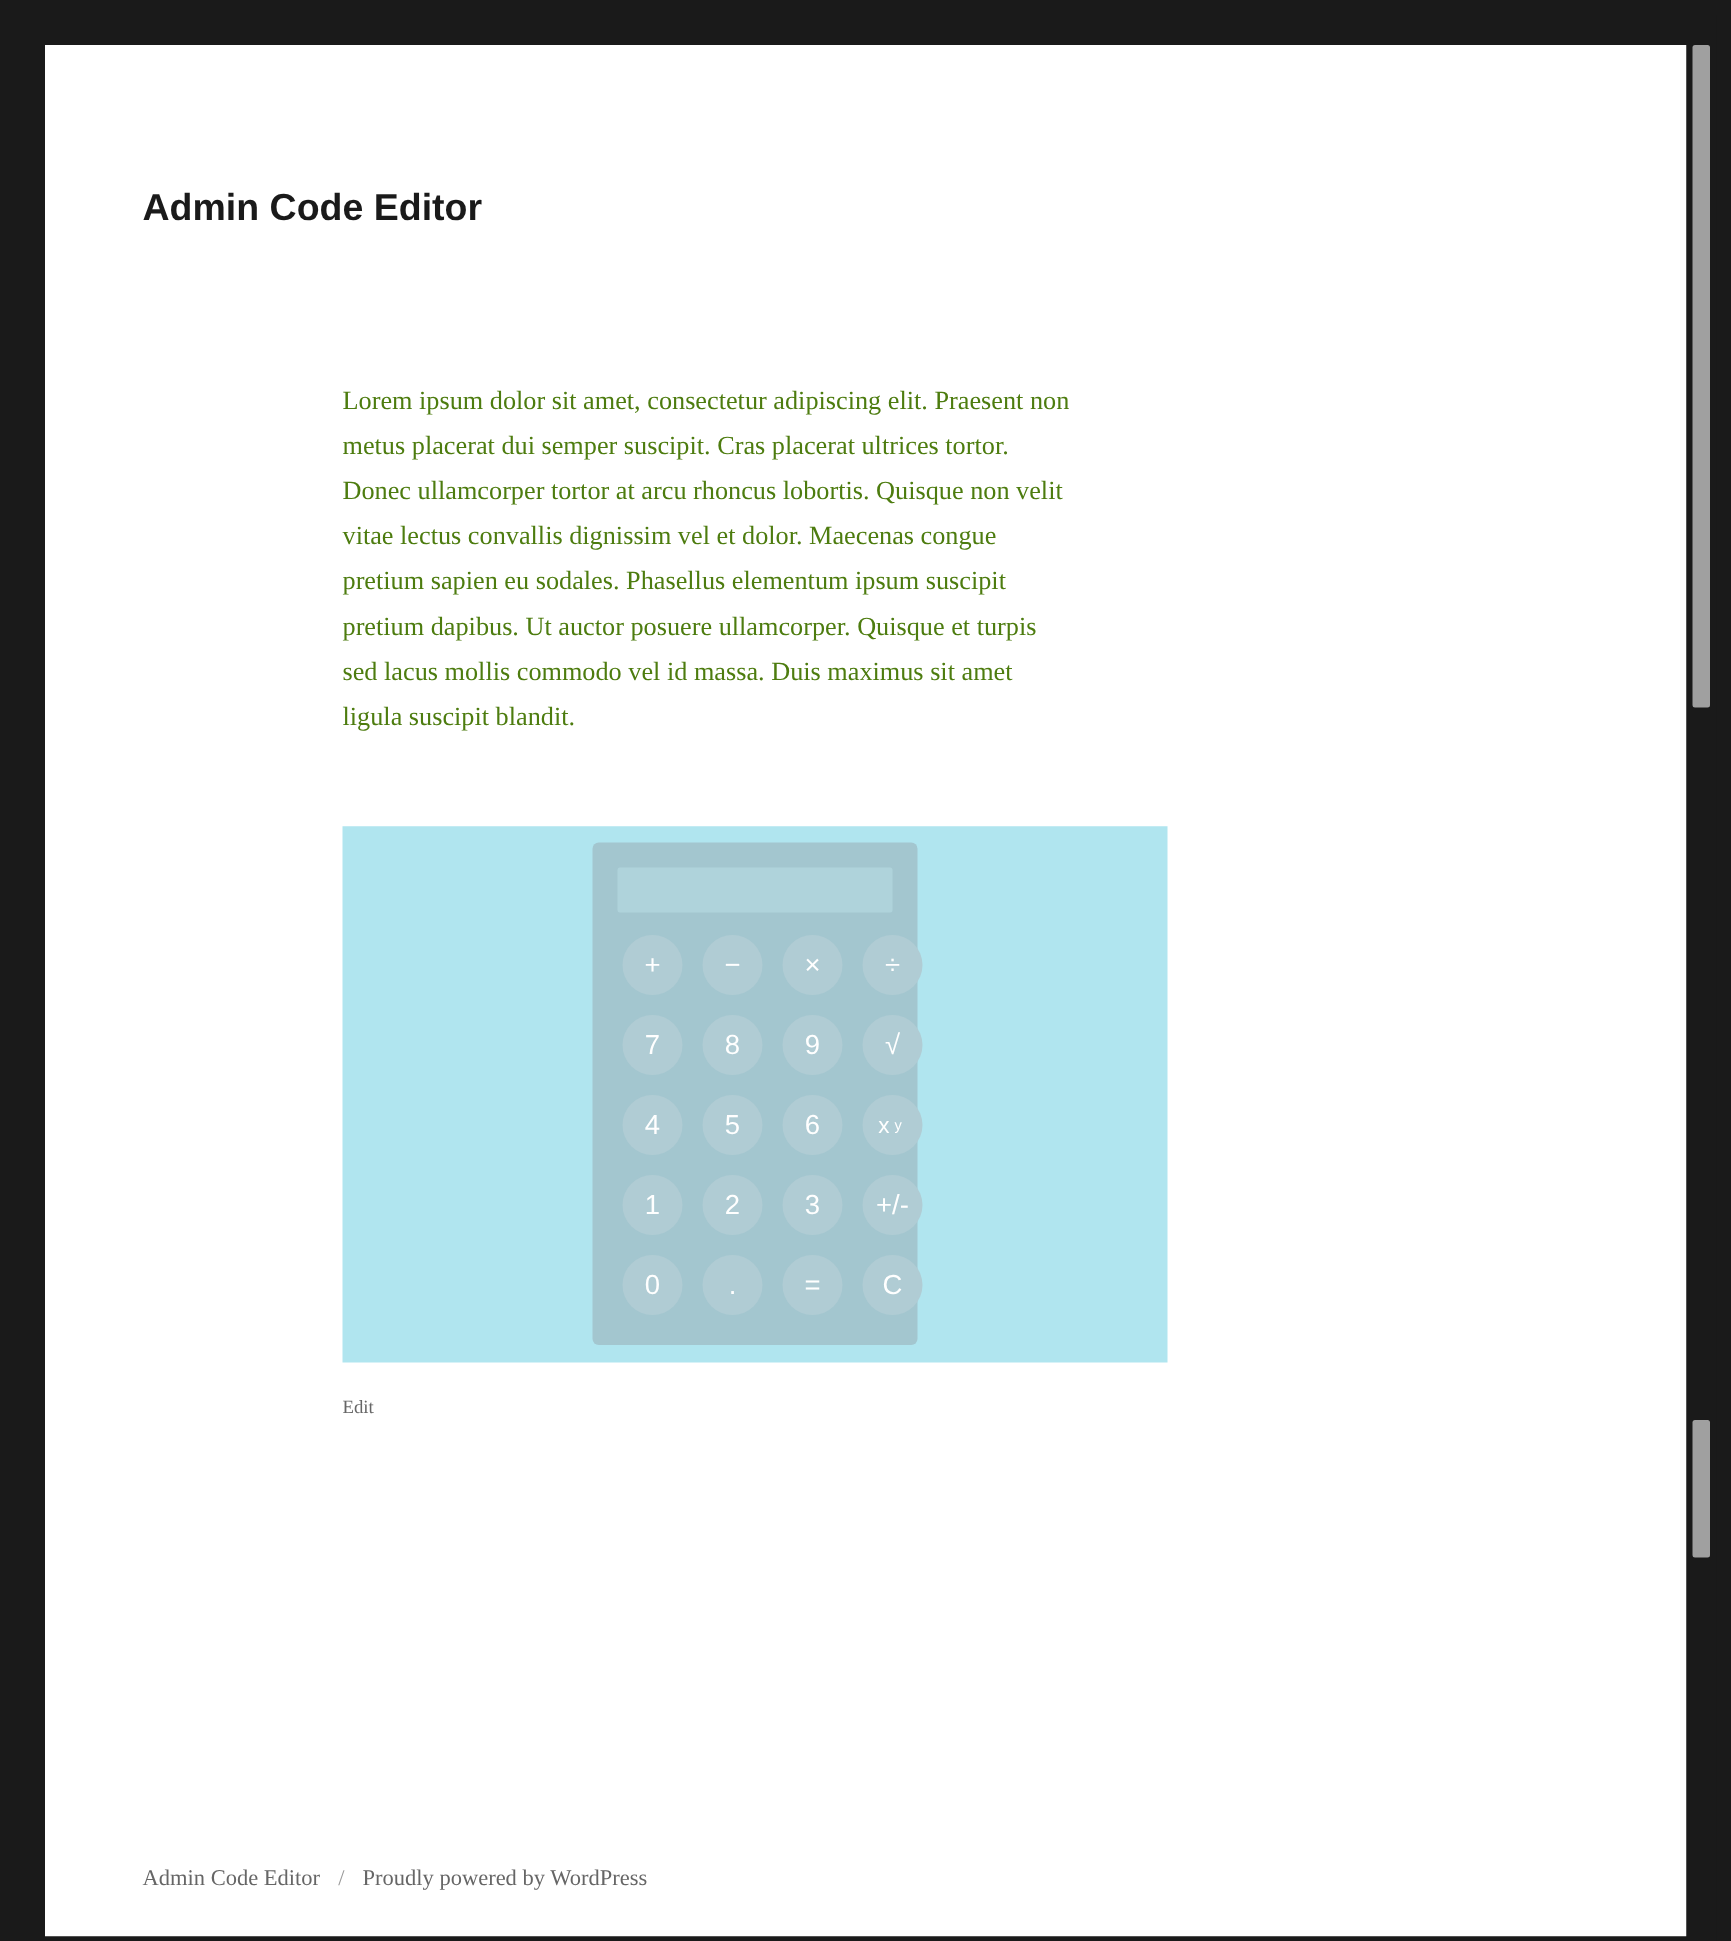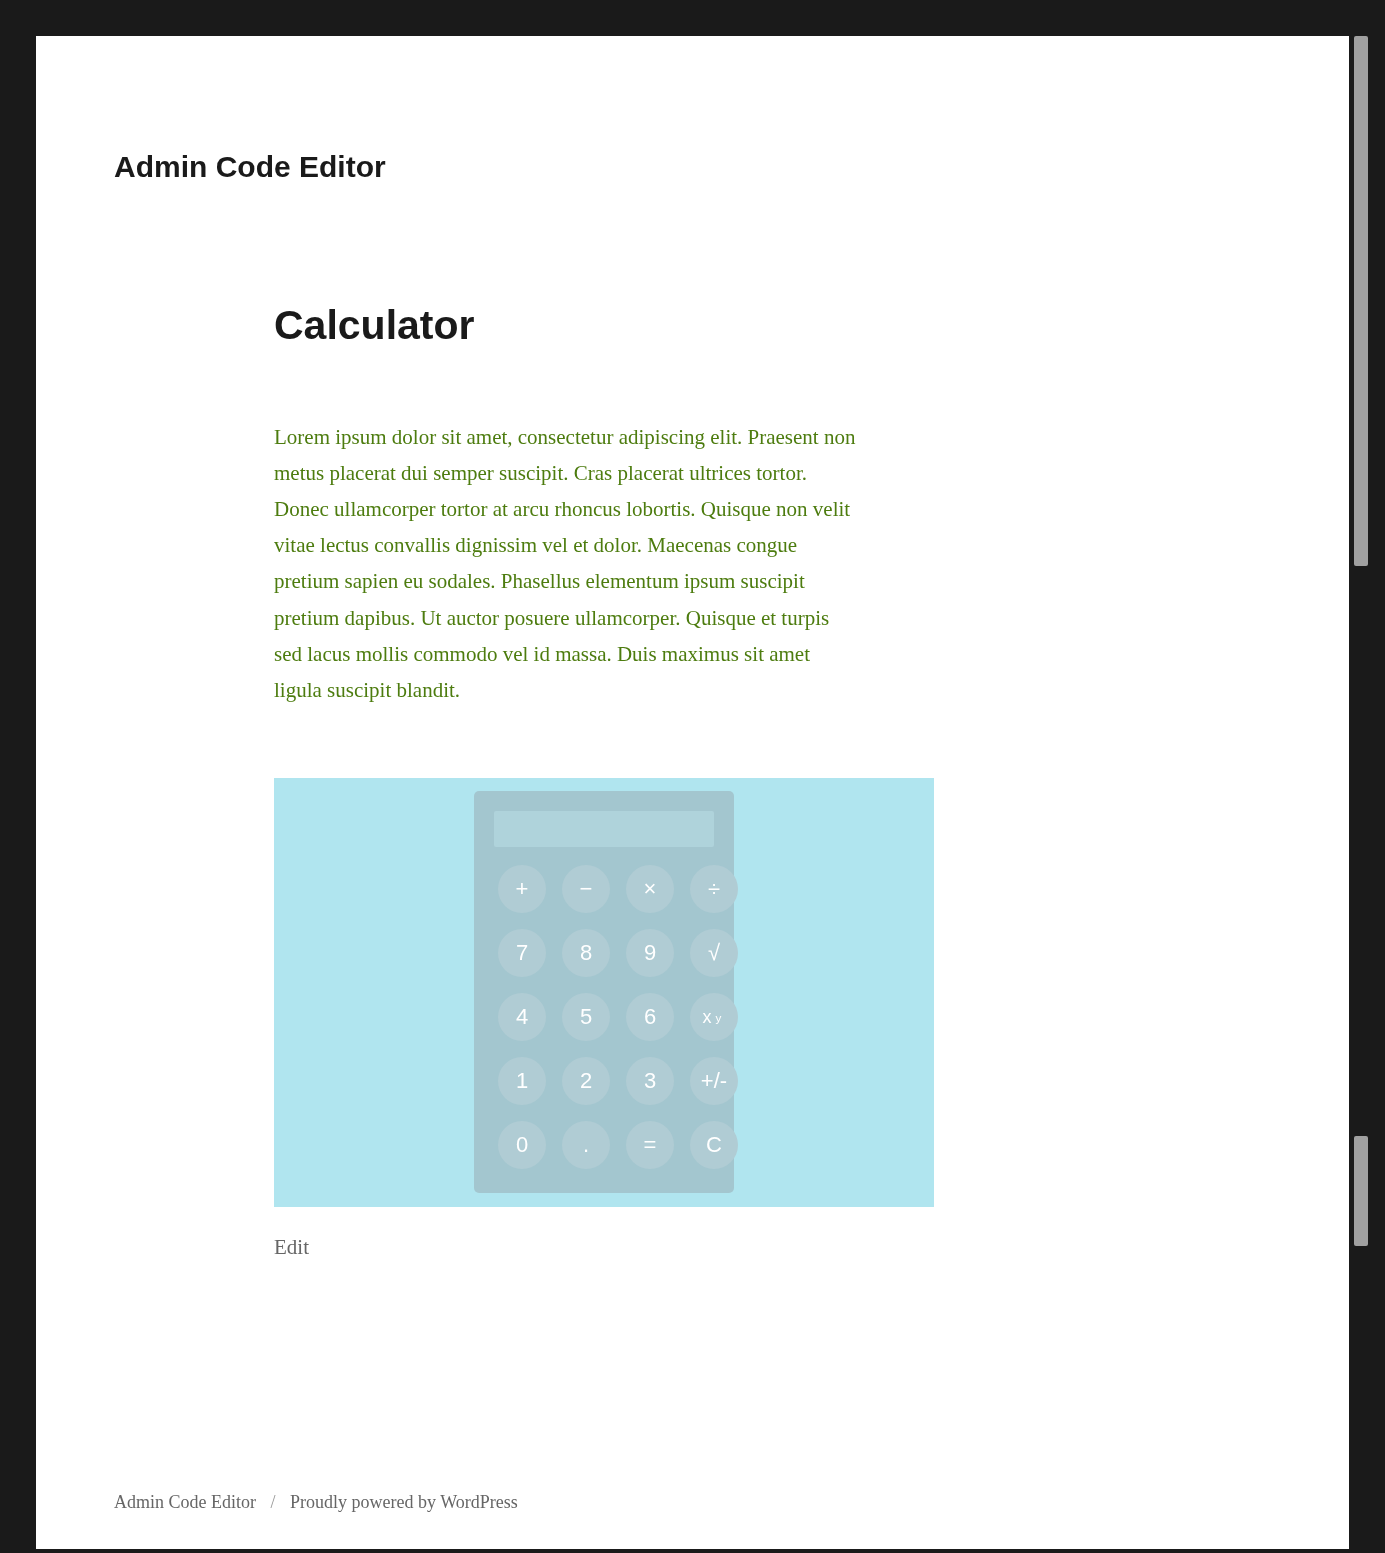--- a/index.html
+++ b/index.html
@@ -116,21 +116,21 @@
     color: #fff;
     font-family: -apple-system, BlinkMacSystemFont, 'Segoe UI', Helvetica, Arial, sans-serif;
     font-size: 22px;
     font-weight: 400;
     cursor: pointer;
     user-select: none;
   }
   .calc-btn.sup { font-size: 18px; }
   .edit-link {
     font-family: Georgia, serif;
-    font-size: 21px;
+    font-size: 15px;
     color: #666;
     margin-top: 24px;
     display: inline-block;
     text-decoration: none;
   }
   .footer {
     position: absolute;
     bottom: 32px;
     left: 70px;
     font-family: Georgia, serif;
@@ -145,21 +145,20 @@
 <body>
 
 <div class="outer-frame">
   <div class="page">
 
     <header class="site-header">
       <a href="#" class="site-title">Admin Code Editor</a>
     </header>
 
     <main class="content">
-      <h1 class="post-title">Calculator</h1>
       <p class="post-body">Lorem ipsum dolor sit amet, consectetur adipiscing elit. Praesent non metus placerat dui semper suscipit. Cras placerat ultrices tortor. Donec ullamcorper tortor at arcu rhoncus lobortis. Quisque non velit vitae lectus convallis dignissim vel et dolor. Maecenas congue pretium sapien eu sodales. Phasellus elementum ipsum suscipit pretium dapibus. Ut auctor posuere ullamcorper. Quisque et turpis sed lacus mollis commodo vel id massa. Duis maximus sit amet ligula suscipit blandit.</p>
 
       <div class="calc-wrap">
         <div class="calculator">
           <div class="calc-display"></div>
           <div class="calc-grid" id="calc-grid">
               <div class="calc-btn">+</div>
               <div class="calc-btn">−</div>
               <div class="calc-btn">×</div>
               <div class="calc-btn">÷</div>

